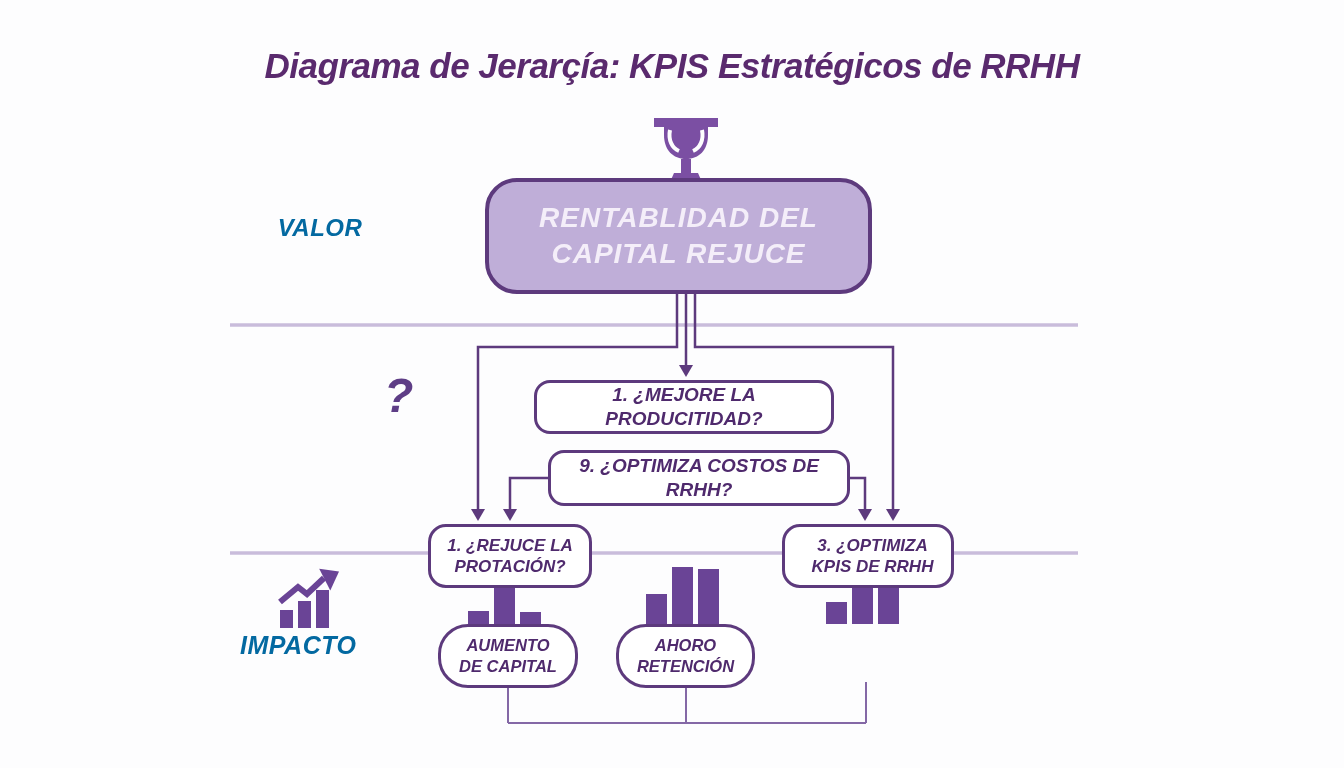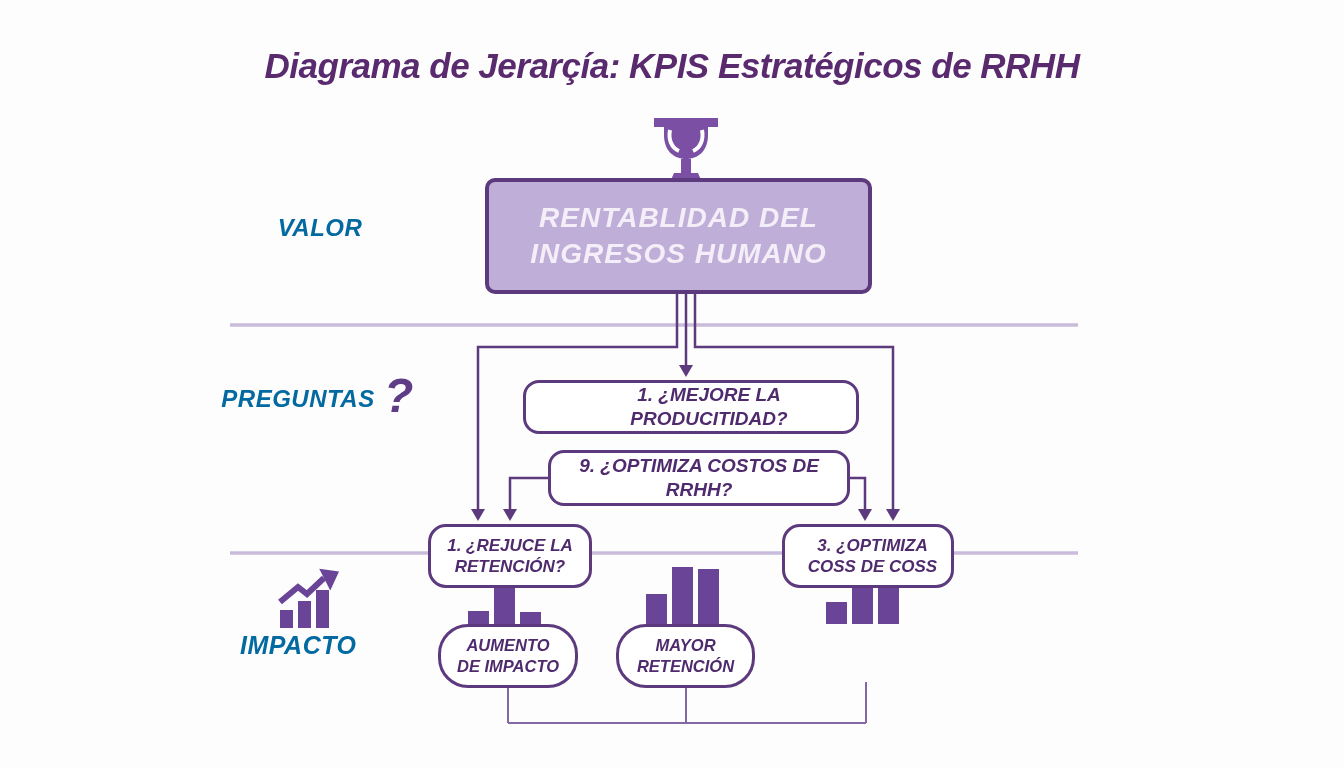--- a/index.html
+++ b/index.html
@@ -38,24 +38,24 @@
   svg.overlay{position:absolute;left:0;top:0;z-index:1;}
   .icon-abs{position:absolute;z-index:2;}
   .node{
     position:absolute;z-index:3;background:#fff;border:3px solid var(--node-border);
     border-radius:16px;display:flex;flex-direction:column;align-items:center;
     justify-content:center;text-align:center;color:var(--accent-dark);
     font-weight:bold;line-height:1.25;
   }
   .node-root{
     left:485px;top:178px;width:379px;height:108px;background:var(--root-fill);
-    border-width:4px;border-radius:10px;color:var(--root-text);
+    border-width:4px;border-radius:32px;color:var(--root-text);
     font-size:28px;letter-spacing:1px;line-height:1.3;
   }
-  .node-q1{left:523px;top:380px;width:294px;height:48px;font-size:19px;padding-left:36px;}
+  .node-q1{left:534px;top:380px;width:294px;height:48px;font-size:19px;}
   .node-q2{left:548px;top:450px;width:296px;height:50px;font-size:19px;}
   .node-q3{left:428px;top:524px;width:158px;height:58px;font-size:17px;border-radius:18px;}
   .node-q4{left:782px;top:524px;width:157px;height:58px;font-size:17px;border-radius:18px;padding-left:9px;}
   .node-i{top:624px;height:58px;font-size:16.5px;border-radius:30px;border-width:3.5px;}
   .node-i1{left:438px;width:134px;}
   .node-i2{left:616px;width:133px;}
   .node-i3{left:797px;width:132px;}
   .bar-icon{
     position:absolute;z-index:2;display:flex;align-items:flex-end;gap:5px;
   }
@@ -94,21 +94,20 @@
       <path d="M508,682 V723"></path>
       <path d="M686,682 V723"></path>
       <path d="M866,682 V723"></path>
       <path d="M508,723 H866"></path>
     </g>
   </svg>
 
   <div class="title">Diagrama de Jerarçía: KPIS Estratégicos de RRHH</div>
 
   <div class="row-label lbl-valor">VALOR</div>
-  <div class="row-label lbl-preguntas">PREGUNTAS</div>
   <div class="qmark">?</div>
   <div class="row-label lbl-impacto">IMPACTO</div>
 
   <svg class="icon-abs" style="left:646px;top:116px;" width="80" height="68" viewBox="0 0 80 68">
     <g fill="var(--icon-purple)">
       <rect x="8" y="2" width="64" height="9"></rect>
       <path d="M18,11 h44 v8 c0,15 -9,24 -22,24 c-13,0 -22,-9 -22,-24 z"></path>
       <rect x="35" y="43" width="10" height="14"></rect>
       <path d="M28,57 h24 l4,9 h-32 z"></path>
     </g>
@@ -139,45 +138,45 @@
     <div class="bar" style="height:55px"></div>
   </div>
   <div class="bar-icon bi3">
     <div class="bar" style="height:22px"></div>
     <div class="bar" style="height:47px"></div>
     <div class="bar" style="height:36px"></div>
   </div>
 
   <div class="node node-root">
     <span>RENTABLIDAD DEL</span>
-    <span>INGRESOS HUMANO</span>
+    <span>CAPITAL REJUCE</span>
   </div>
 
   <div class="node node-q1">
     <span>1. ¿MEJORE LA PRODUCITIDAD?</span>
   </div>
 
   <div class="node node-q2">
     <span>9. ¿OPTIMIZA COSTOS DE RRHH?</span>
   </div>
 
   <div class="node node-q3">
     <span>1. ¿REJUCE LA</span>
-    <span>RETENCIÓN?</span>
+    <span>PROTACIÓN?</span>
   </div>
 
   <div class="node node-q4">
     <span>3. ¿OPTIMIZA</span>
-    <span>COSS DE COSS</span>
+    <span>KPIS DE RRHH</span>
   </div>
 
   <div class="node node-i node-i1">
     <span>AUMENTO</span>
-    <span>DE IMPACTO</span>
+    <span>DE CAPITAL</span>
   </div>
 
   <div class="node node-i node-i2">
-    <span>MAYOR</span>
+    <span>AHORO</span>
     <span>RETENCIÓN</span>
   </div>
 
 
 </div>
 
 </body></html>

